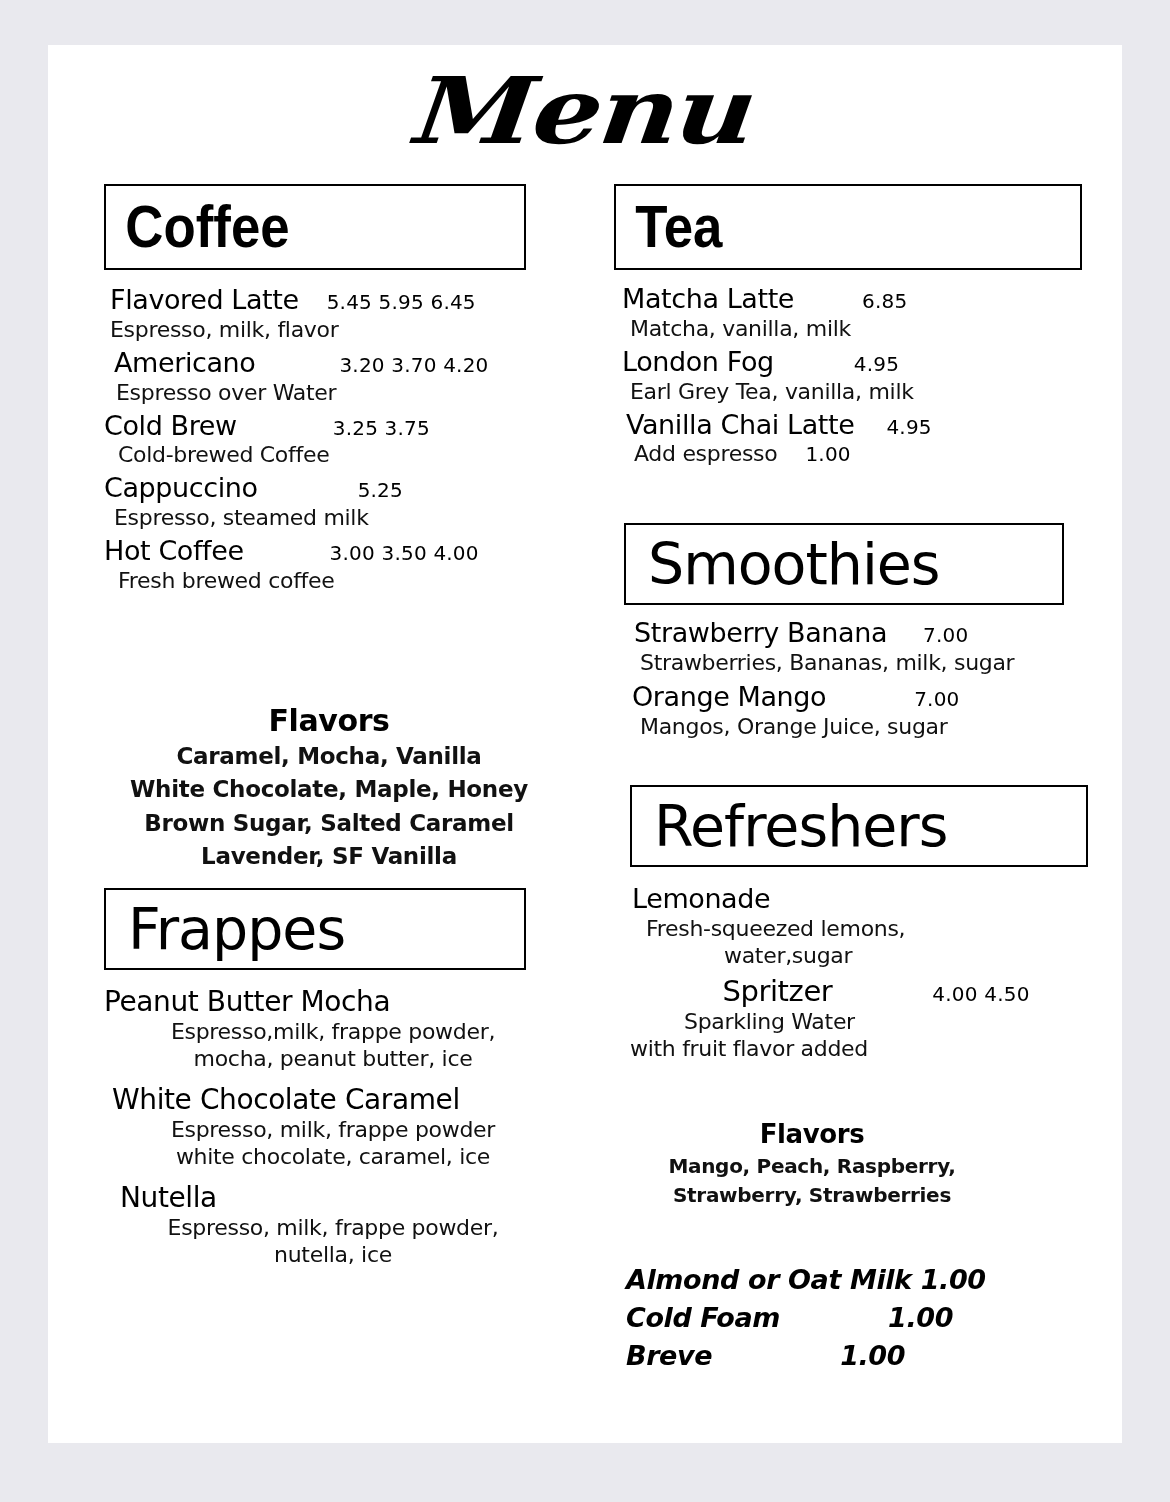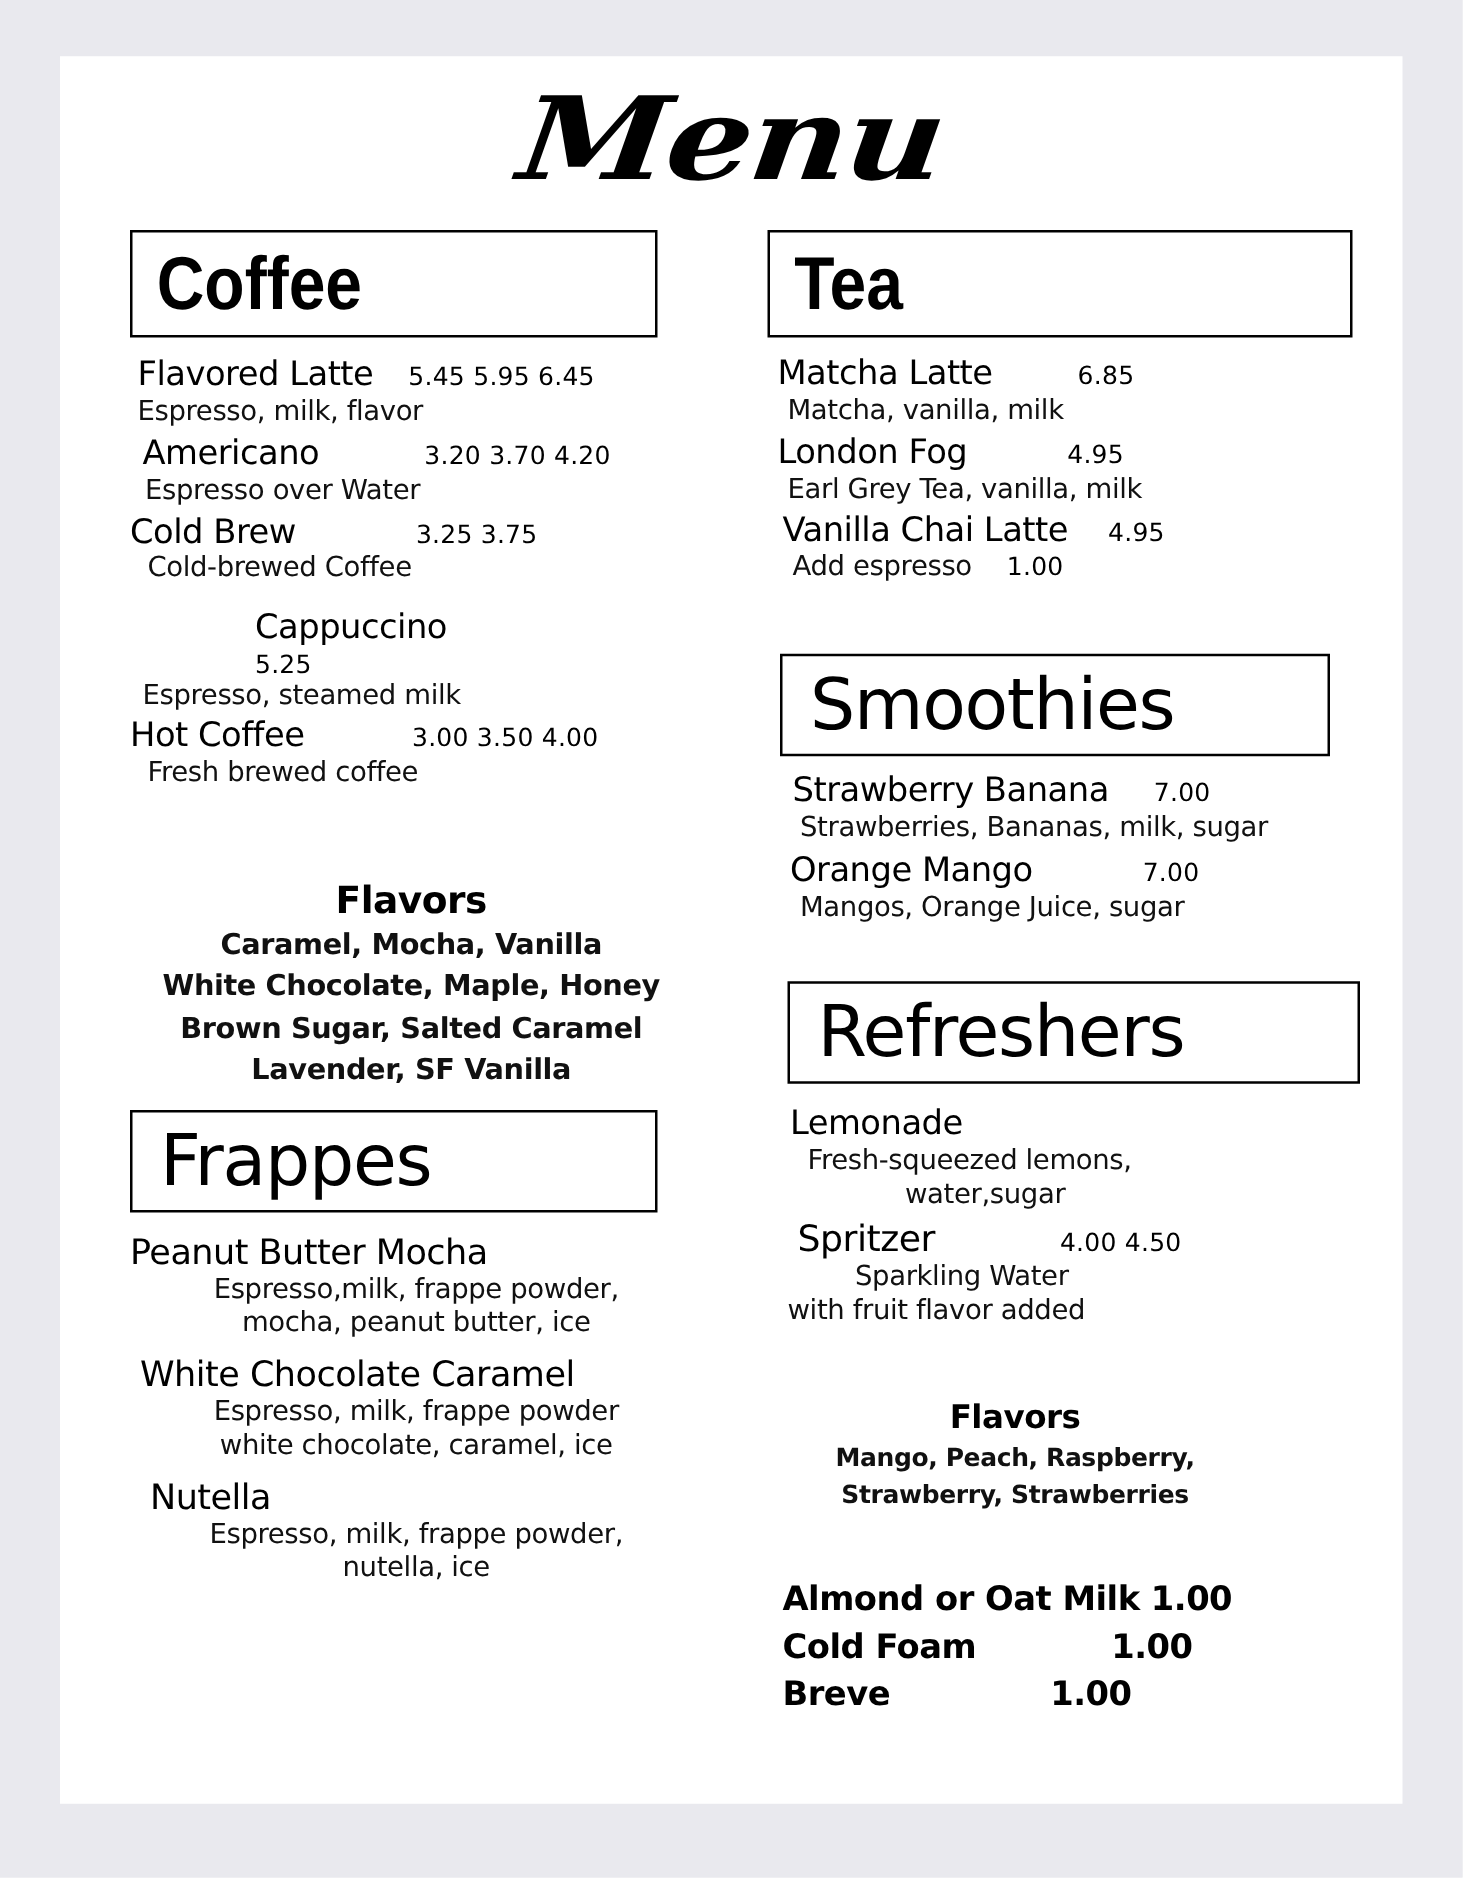--- a/index.html
+++ b/index.html
@@ -133,20 +133,21 @@
   .addon-row {
     display: flex;
     align-items: baseline;
     font-family: "DejaVu Sans", sans-serif;
     font-weight: 700;
     font-size: 27px;
     color: #000;
     line-height: 1.25;
     letter-spacing: -0.4px;
     white-space: nowrap;
+    font-style: italic;
   }
 
   .abs { position: absolute; }
 </style>
 </head>
 <body>
 
 <div id="page">
 
   <div class="menu-title">Menu</div>
@@ -170,21 +171,21 @@
         <span class="item-prices" style="margin-left:84px;">3.20  3.70  4.20</span>
       </div>
       <div class="item-desc" style="padding-left:12px;">Espresso over Water</div>
 
       <div class="item-row" style="padding-left:0px; margin-top:3px;">
         <span class="item-name">Cold Brew</span>
         <span class="item-prices" style="margin-left:96px;">3.25  3.75</span>
       </div>
       <div class="item-desc" style="padding-left:14px;">Cold-brewed Coffee</div>
 
-      <div class="item-row" style="padding-left:0px; margin-top:17px;flex-direction:column;">
+      <div class="item-row" style="padding-left:0px; margin-top:3px;">
         <span class="item-name">Cappuccino</span>
         <span class="item-prices" style="margin-left:100px;">5.25</span>
       </div>
       <div class="item-desc" style="padding-left:10px;">Espresso, steamed milk</div>
 
       <div class="item-row" style="padding-left:0px; margin-top:3px;">
         <span class="item-name">Hot Coffee</span>
         <span class="item-prices" style="margin-left:86px;">3.00  3.50  4.00</span>
       </div>
       <div class="item-desc" style="padding-left:14px;">Fresh brewed coffee</div>
@@ -279,21 +280,21 @@
     </div>
 
     <div class="abs" style="left:0px; top:838px; width:500px;">
 
       <div class="item-row" style="padding-left:18px;">
         <span class="item-name">Lemonade</span>
       </div>
       <div class="item-desc" style="padding-left:32px;">Fresh-squeezed lemons,</div>
       <div class="item-desc" style="padding-left:110px;">water,sugar</div>
 
-      <div class="item-row" style="padding-left:24px; margin-top:4px;">
+      <div class="item-row" style="padding-left:24px; margin-top:4px;justify-content:center;">
         <span class="item-name" style="font-size:29px;">Spritzer</span>
         <span class="item-prices" style="margin-left:100px;">4.00  4.50</span>
       </div>
       <div class="item-desc" style="padding-left:70px;">Sparkling Water</div>
       <div class="item-desc" style="padding-left:16px;">with fruit flavor added</div>
     </div>
 
     <div class="abs" style="left:18px; top:1073px; width:360px;">
       <div class="flavors-title flavors-title-sm">Flavors</div>
       <div class="flavors-line flavors-line-sm">Mango, Peach, Raspberry,</div>

